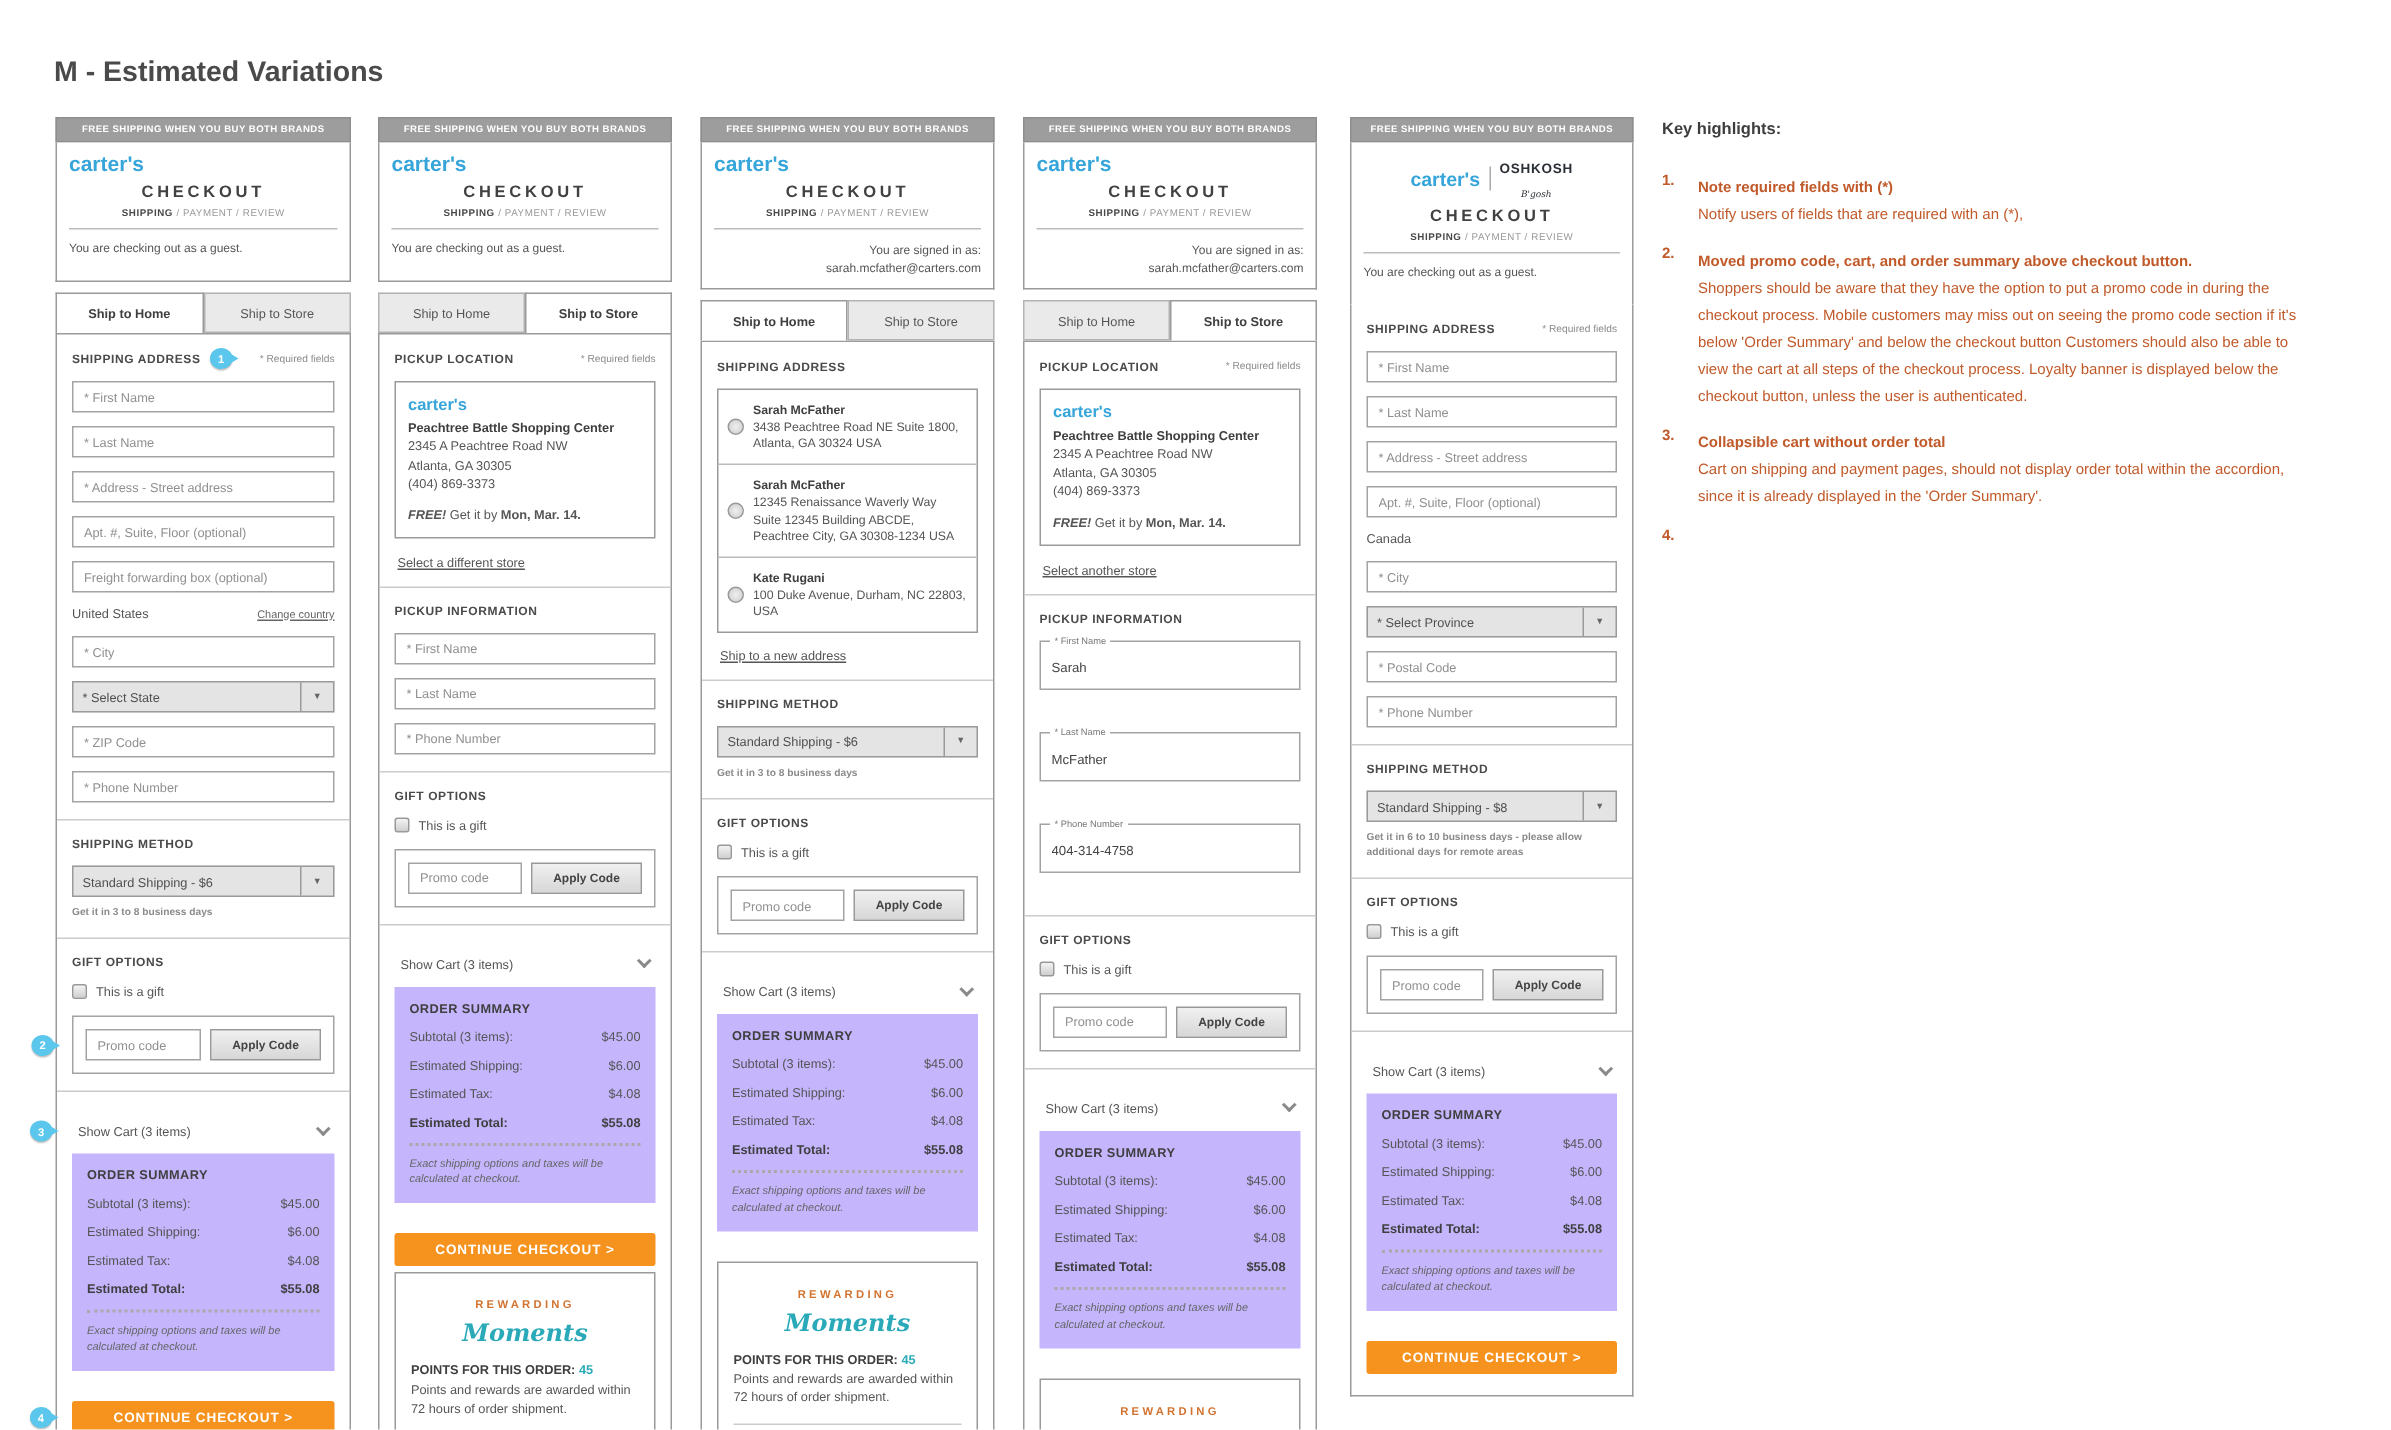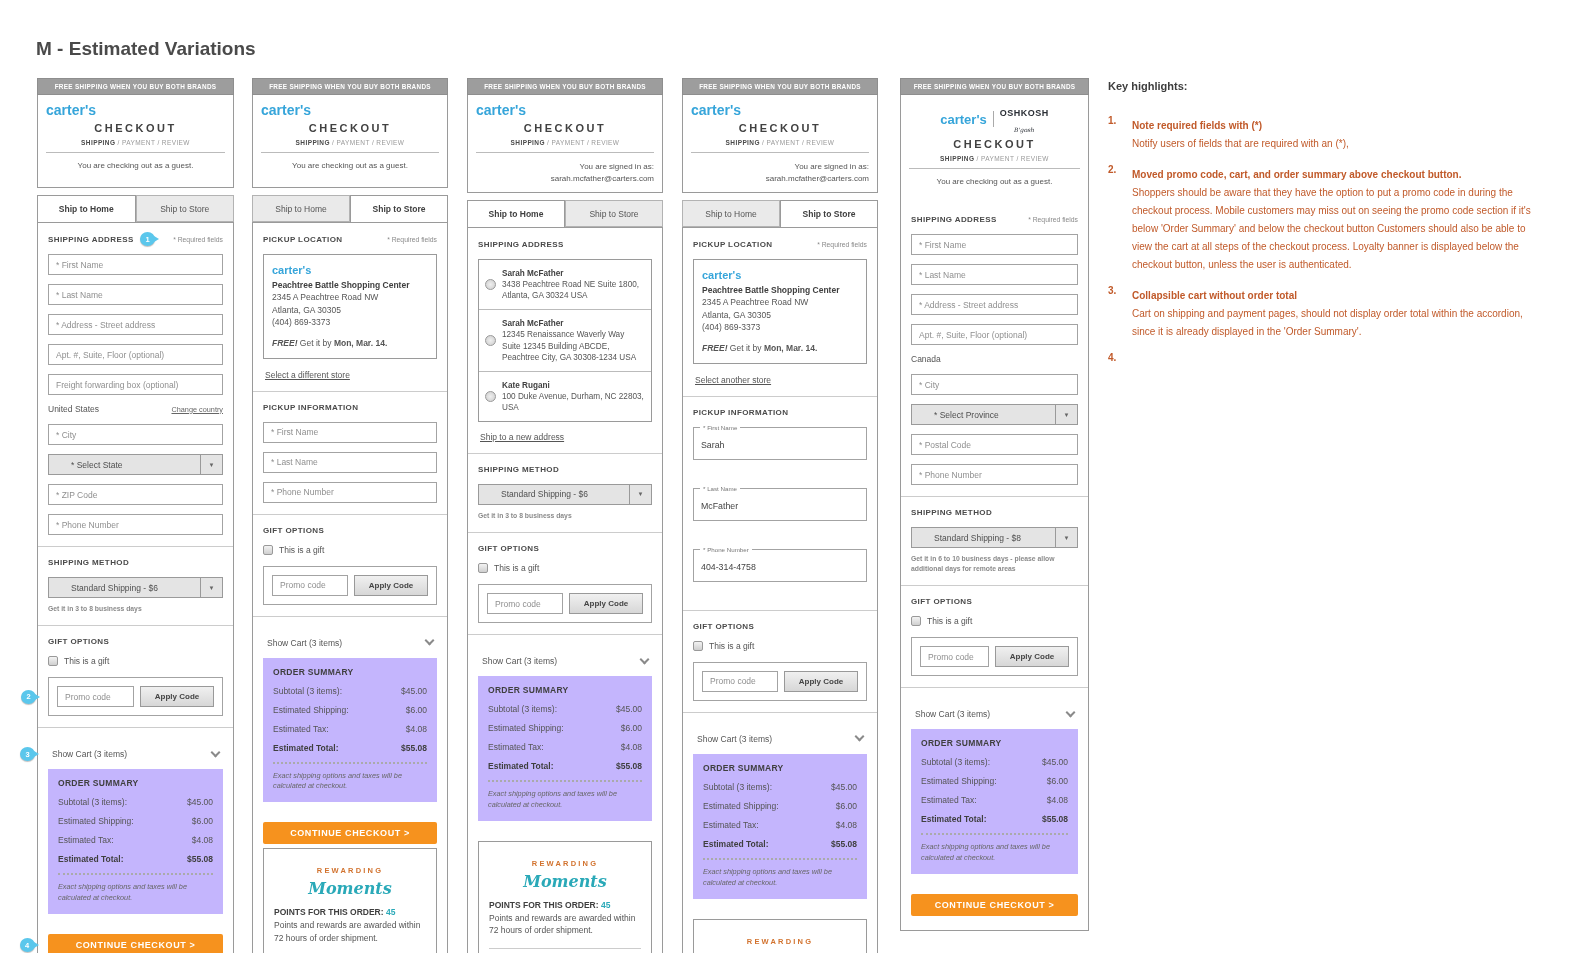--- a/index.html
+++ b/index.html
@@ -7,38 +7,38 @@
   body{position:relative;overflow:hidden;background:#fff;font-family:"Liberation Sans",sans-serif}
   .page-title{position:absolute;left:36px;top:38px;font-size:19px;font-weight:bold;color:#4a4a4a}
   .col{position:absolute;top:78px}
   .c1{left:37px;width:197px}.c2{left:252px;width:196px}.c3{left:467px;width:196px}.c4{left:682px;width:196px}.c5{left:900px;width:189px}
   .banner{background:#9d9d9d;border:1px solid #8e8e8e;color:#fff;font-size:6.4px;font-weight:bold;letter-spacing:.3px;text-align:center;padding:4px 2px}
   .head{border:1px solid #9a9a9a;border-top:none;background:#fff;padding:6px 8px 8px}
   .brand-blue{color:#36a5da;font-weight:bold;font-size:14px}
   .co-title{text-align:center;font-size:11px;letter-spacing:2.5px;font-weight:bold;color:#414141;margin:3px 0 5px}
   .steps{text-align:center;font-size:6.5px;color:#999;letter-spacing:.4px;padding-bottom:6px;border-bottom:1px solid #bbb}
   .steps b{color:#4a4a4a}
-  .who{font-size:8px;color:#555;padding-top:8px;text-align:center;min-height:26px}
+  .who{font-size:8px;color:#555;padding-top:8px;min-height:26px}
   .who.right{text-align:right;line-height:1.45}
   .tabs{display:flex;margin-top:7px}
   .tab{flex:1;height:27px;display:flex;align-items:center;justify-content:center;font-size:8.5px;color:#555;cursor:default}
   .tab.on{background:#fff;border:1px solid #9a9a9a;border-bottom:none;font-weight:bold;color:#3f3f3f;position:relative;z-index:2;margin-bottom:-1px}
   .tab.off{background:#eaeaea;border:1px solid #b3b3b3}
   .pbody{border:1px solid #9a9a9a;background:#fff;padding:12px 10px 14px;position:relative}
   .sect{display:flex;justify-content:space-between;align-items:center;margin-bottom:10px;position:relative}
   .sh{font-size:8px;font-weight:bold;color:#4a4a4a;letter-spacing:.4px}
   .req{font-size:6.8px;color:#8a8a8a}
   .inp{display:block;width:100%;height:21px;border:1px solid #a3a3a3;padding:0 7px;font-size:8.5px;color:#555;background:#fff;margin-bottom:9px;font-family:inherit}
   .inp::placeholder{color:#8f8f8f;opacity:1}
   .row-country{display:flex;justify-content:space-between;align-items:center;margin:3px 0 10px;font-size:8.5px;color:#555}
   .link{color:#555;text-decoration:underline}
   .link.sm{font-size:7.3px;color:#666}
   .dd{display:flex;border:1px solid #9a9a9a;height:21px;background:#e4e4e4;margin-bottom:6px}
   .dd.field{margin-bottom:9px}
-  .ddt{flex:1;display:flex;align-items:center;padding:0 22px;font-size:8.5px;color:#4f4f4f}
+  .ddt{flex:1;display:flex;align-items:center;padding:0 6px;font-size:8.5px;color:#4f4f4f}
   .dda{width:22px;border-left:1px solid #9a9a9a;display:flex;align-items:center;justify-content:center;font-size:6px;color:#666}
   .mnote{font-size:6.8px;font-weight:bold;color:#8a8a8a;line-height:1.5;margin-bottom:2px}
   .hr{border:none;border-top:1px solid #ccc;margin:11px -10px}
   .chkrow{display:flex;align-items:center;gap:6px;margin-bottom:11px;font-size:8.5px;color:#555}
   .cb{width:10px;height:10px;border:1px solid #999;background:linear-gradient(#f3f3f3,#cfcfcf);border-radius:2px;flex:none}
   .promo{border:1px solid #a3a3a3;padding:8px;display:flex;gap:6px;position:relative;margin-bottom:2px}
   .promo .inp{margin:0;flex:1;min-width:0}
   .btn-gray{flex:none;width:74px;height:21px;background:linear-gradient(#f0f0f0,#d7d7d7);border:1px solid #999;font-size:8px;font-weight:bold;color:#444;font-family:inherit}
   .showcart{display:flex;justify-content:space-between;align-items:center;padding:10px 4px;font-size:8.5px;color:#555;position:relative}
   .chev{width:7px;height:7px;border-right:2px solid #8a8a8a;border-bottom:2px solid #8a8a8a;transform:rotate(45deg);margin-top:-4px}

